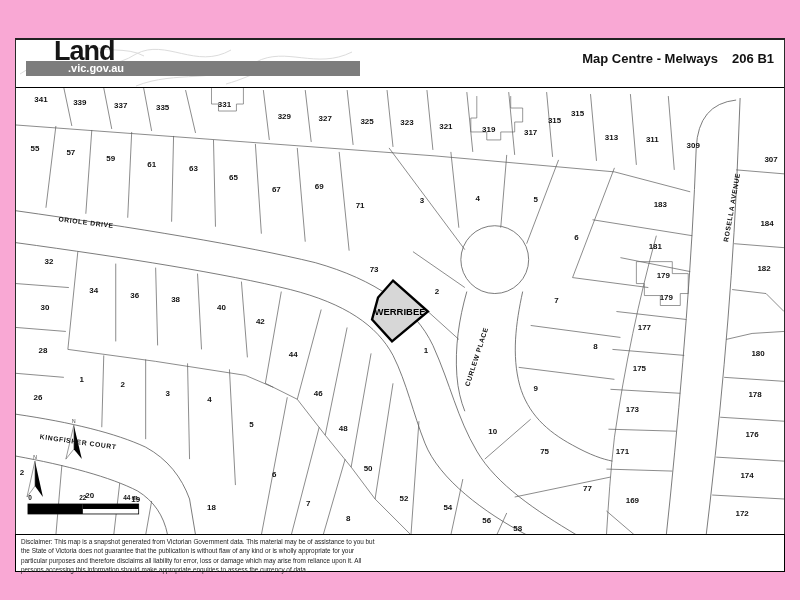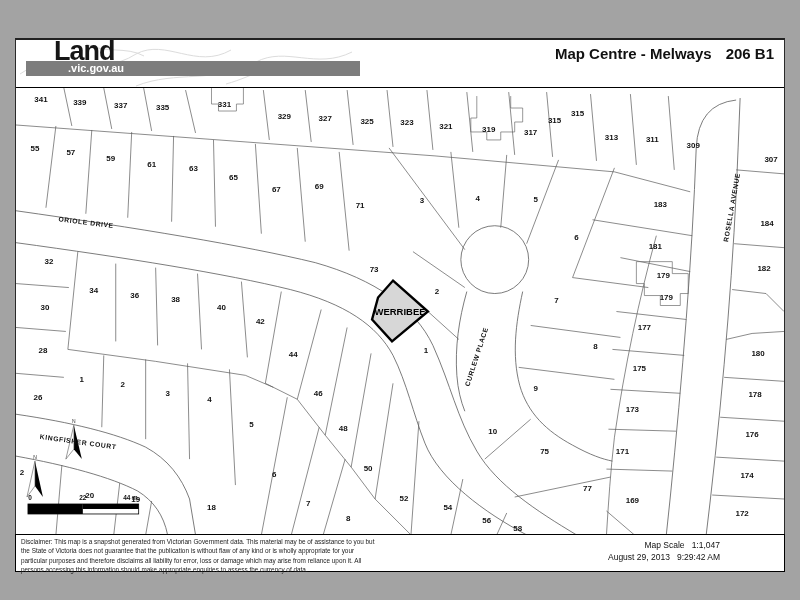--- a/index.html
+++ b/index.html
@@ -1,27 +1,27 @@
 <!DOCTYPE html>
 <html><head>
 <meta charset="utf-8">
 <style>
   html,body{margin:0;padding:0;background:#fff;}
-  .page{position:relative;width:800px;height:600px;background:#a3a3a3;overflow:hidden;
+  .page{position:relative;width:800px;height:600px;background:#f9a8d4;overflow:hidden;
         font-family:"Liberation Sans", sans-serif;color:#111;text-decoration:underline;}
   .sheet{position:absolute;left:15px;top:38px;width:770px;height:496px;
          border:1px solid #2a2a2a;border-top:2px solid #222;box-sizing:border-box;}
   
   .header{position:absolute;left:0;top:0;width:100%;height:47px;background:#fff;}
   .topo{position:absolute;left:0;top:0;width:340px;height:47px;}
   .logo-land{position:absolute;left:38px;top:-4px;font-size:27px;font-weight:bold;
              letter-spacing:-1px;color:#161616;}
   .logo-bar{position:absolute;left:10px;top:21px;width:334px;height:15px;background:#7d7d7d;}
   .logo-sub{position:absolute;left:42px;top:1px;color:#fff;font-size:11px;font-weight:bold;}
-  .mapcentre{position:absolute;right:10px;top:5px;font-size:15px;font-weight:bold;color:#111;margin-left:10px;}
+  .mapcentre{position:absolute;right:10px;top:11px;font-size:13px;font-weight:bold;color:#111;margin-left:10px;}
   .mapcentre .ref{margin-left:14px;}
   
   .mapframe{position:absolute;left:0;top:47px;width:768px;height:447px;border-top:1px solid #000;
             background:#fff;overflow:hidden;}
   svg text{font-family:"Liberation Sans", sans-serif;}
   
   .footer{position:absolute;left:15px;top:534px;width:770px;height:38px;border:1px solid #000;
           box-sizing:border-box;background:#fff;}
   .disclaimer{position:absolute;left:5px;top:2px;width:356px;font-size:6.4px;line-height:1.45;color:#222;}
   .scaleblock{position:absolute;right:64px;top:5px;text-align:right;font-size:8.5px;color:#111;}
@@ -301,18 +301,14 @@
             <text x="464" y="270" font-size="6.8" font-weight="bold" fill="#111" text-anchor="middle" transform="rotate(-72 464 270)" letter-spacing="0.6">CURLEW PLACE</text>
             <text x="720" y="120" font-size="6.8" font-weight="bold" fill="#111" text-anchor="middle" transform="rotate(-80 720 120)" letter-spacing="0.6">ROSELLA AVENUE</text>
           </g>
       </svg>
       
     </div>
   </div>
 
   <div class="footer">
     <div class="disclaimer">Disclaimer: This map is a snapshot generated from Victorian Government data.  This material may be of assistance to you but the State of Victoria does not guarantee that the publication is without flaw of any kind or is wholly appropriate for your particular purposes and therefore disclaims all liability for error, loss or damage which may arise from reliance upon it. All persons accessing this information should make appropriate enquiries to assess the currency of data.</div>
-    <div class="scaleblock">
-      <div class="row">Map Scale   1:1,047</div>
-      <div class="row">August 29, 2013   9:29:42 AM</div>
-    </div>
   </div>
 </div>
 
 </body></html>

